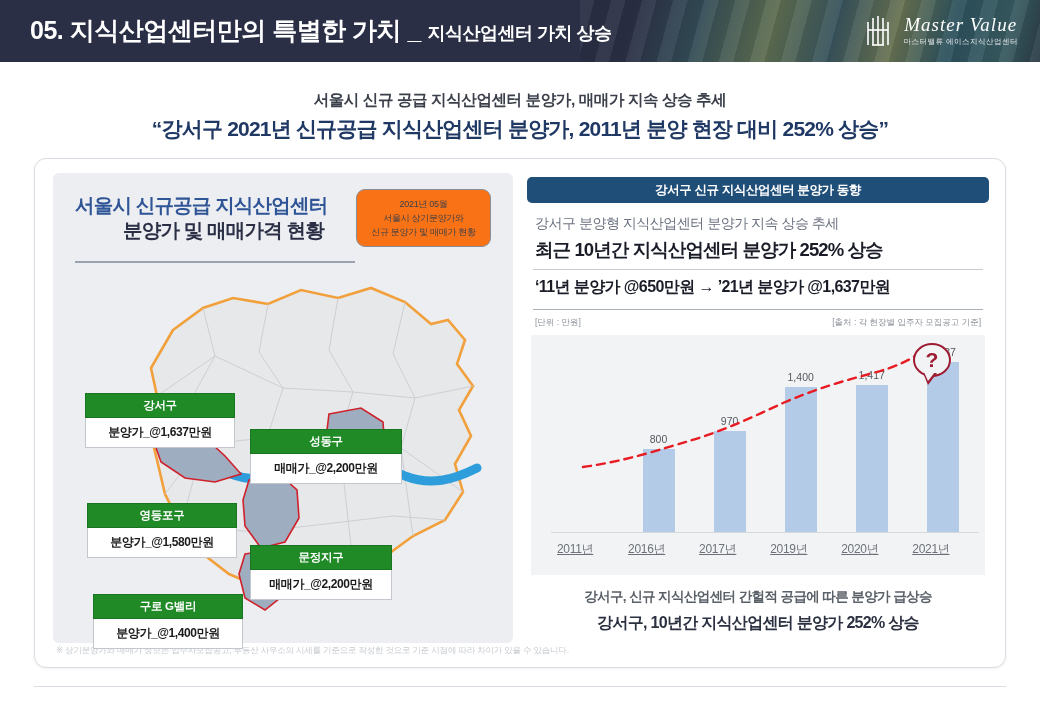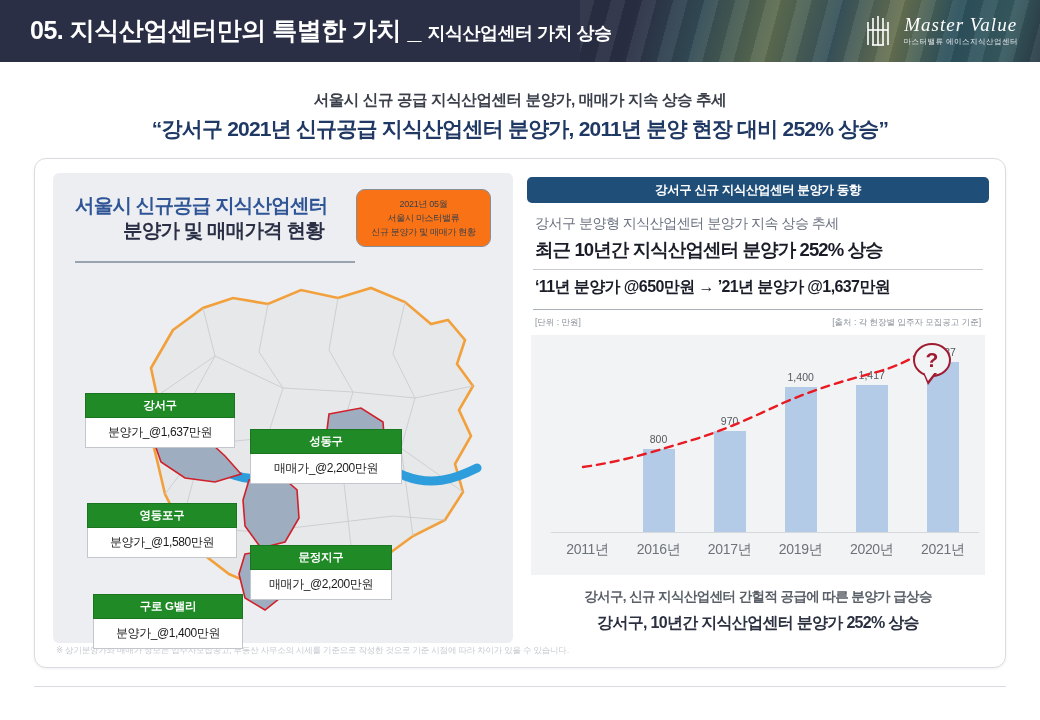--- a/index.html
+++ b/index.html
@@ -107,21 +107,21 @@
   .map { position:absolute; left:0; top:95px; width:460px; height:375px; }
 
   
   .mlabel { position:absolute; z-index:5; }
   .mlabel .head {
     background:#1f8a26; color:#ffffff; font-size:11.5px; font-weight:bold;
     text-align:center; padding:4px 0; letter-spacing:-0.3px;
     border:1px solid #1a7520;
   }
   .mlabel .body {
-    background:#ffffff; color:#1a1a1a; font-size:12px; font-weight:normal;
+    background:#ffffff; color:#1a1a1a; font-size:12px; font-weight:bold;
     text-align:center; padding:6px 4px; letter-spacing:-0.4px;
     border:1px solid #c3c7cd; border-top:none;
   }
   .m-gangseo  { left:32px;  top:220px; width:150px; }
   .m-ydp      { left:34px;  top:330px; width:150px; }
   .m-guro     { left:40px;  top:421px; width:150px; }
   .m-sdg      { left:197px; top:256px; width:152px; }
   .m-mj       { left:197px; top:372px; width:142px; }
 
   
@@ -175,22 +175,22 @@
     font-size:10.5px; color:#55595f; margin-bottom:4px; white-space:nowrap;
   }
   .bar {
     width:32px; background:#b3cbe6;
   }
   .axis-line {
     position:absolute; left:20px; right:6px; bottom:42px; height:1px; background:#d5d8dc;
   }
   .xlabels { position:absolute; left:26px; right:10px; bottom:12px; height:22px; }
   .xlabel {
-    position:absolute; width:14.6%; text-align:center;
-    font-size:14px; color:#6d7279; letter-spacing:-0.3px;
+    position:absolute; width:14.6%; 
+    font-size:12px; color:#6d7279; letter-spacing:-0.3px;text-decoration:underline;
   }
   .trend { position:absolute; inset:0; pointer-events:none; }
   .bubble {
     position:absolute; right:24px; top:-2px; width:38px; height:34px;
     border:2.4px solid #9e1b32; border-radius:50%;
     color:#9e1b32; font-size:21px; font-weight:bold;
     display:flex; align-items:center; justify-content:center;
     background:#f2f3f5;
   }
   .bubble::after{
@@ -255,21 +255,21 @@
 
   <div class="left-panel">
     <div class="lp-title">
       <div>서울시 신규공급 지식산업센터</div>
       <div class="l2">분양가 및 매매가격 현황</div>
     </div>
     <div class="lp-rule"></div>
 
     <div class="lp-box">
       <div>2021년 05월</div>
-      <div>서울시 마스터밸류</div>
+      <div>서울시 상기분양가와</div>
       <div>신규 분양가 및 매매가 현황</div>
     </div>
 
     <div class="map">
       <svg width="460" height="375" viewBox="0 0 460 375">
 
         <path d="M120 62 L150 40 L180 30 L215 36 L248 22 L285 30 L318 20 L352 34 L378 56
                  L395 52 L412 72 L404 96 L420 118 L406 142 L418 168 L402 196 L410 224
                  L392 252 L360 268 L330 290 L300 296 L268 312 L236 306 L204 318 L176 306
                  L150 286 L128 258 L112 226 L104 192 L96 160 L104 128 L98 100 Z" fill="#e6e8ea" stroke="#f2a03c" stroke-width="2.6"></path>

